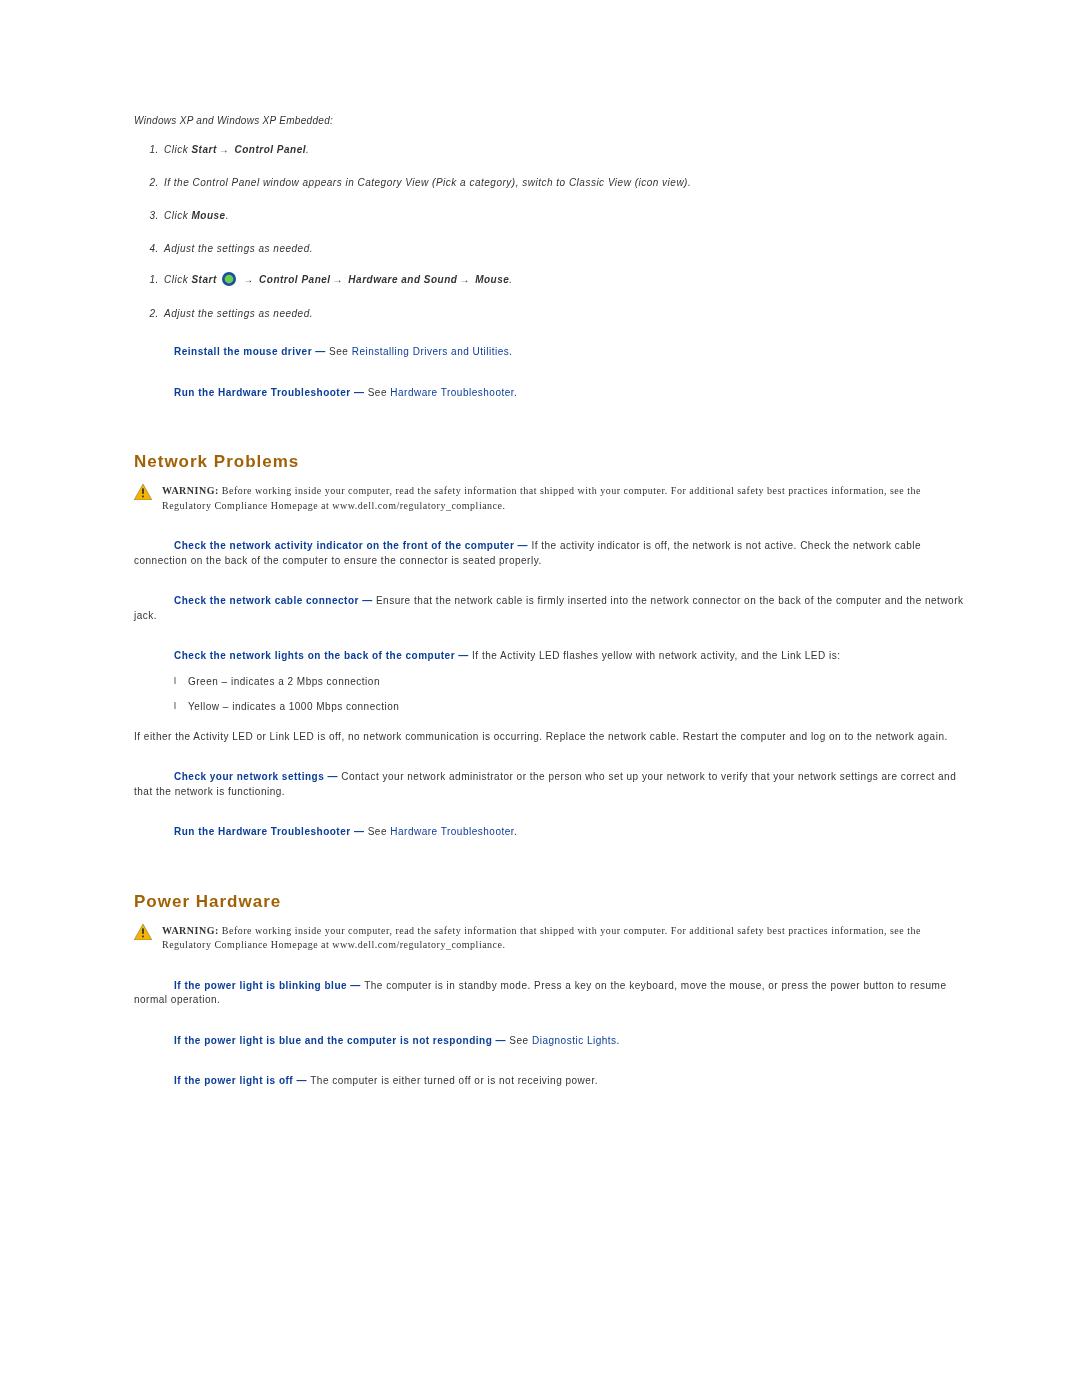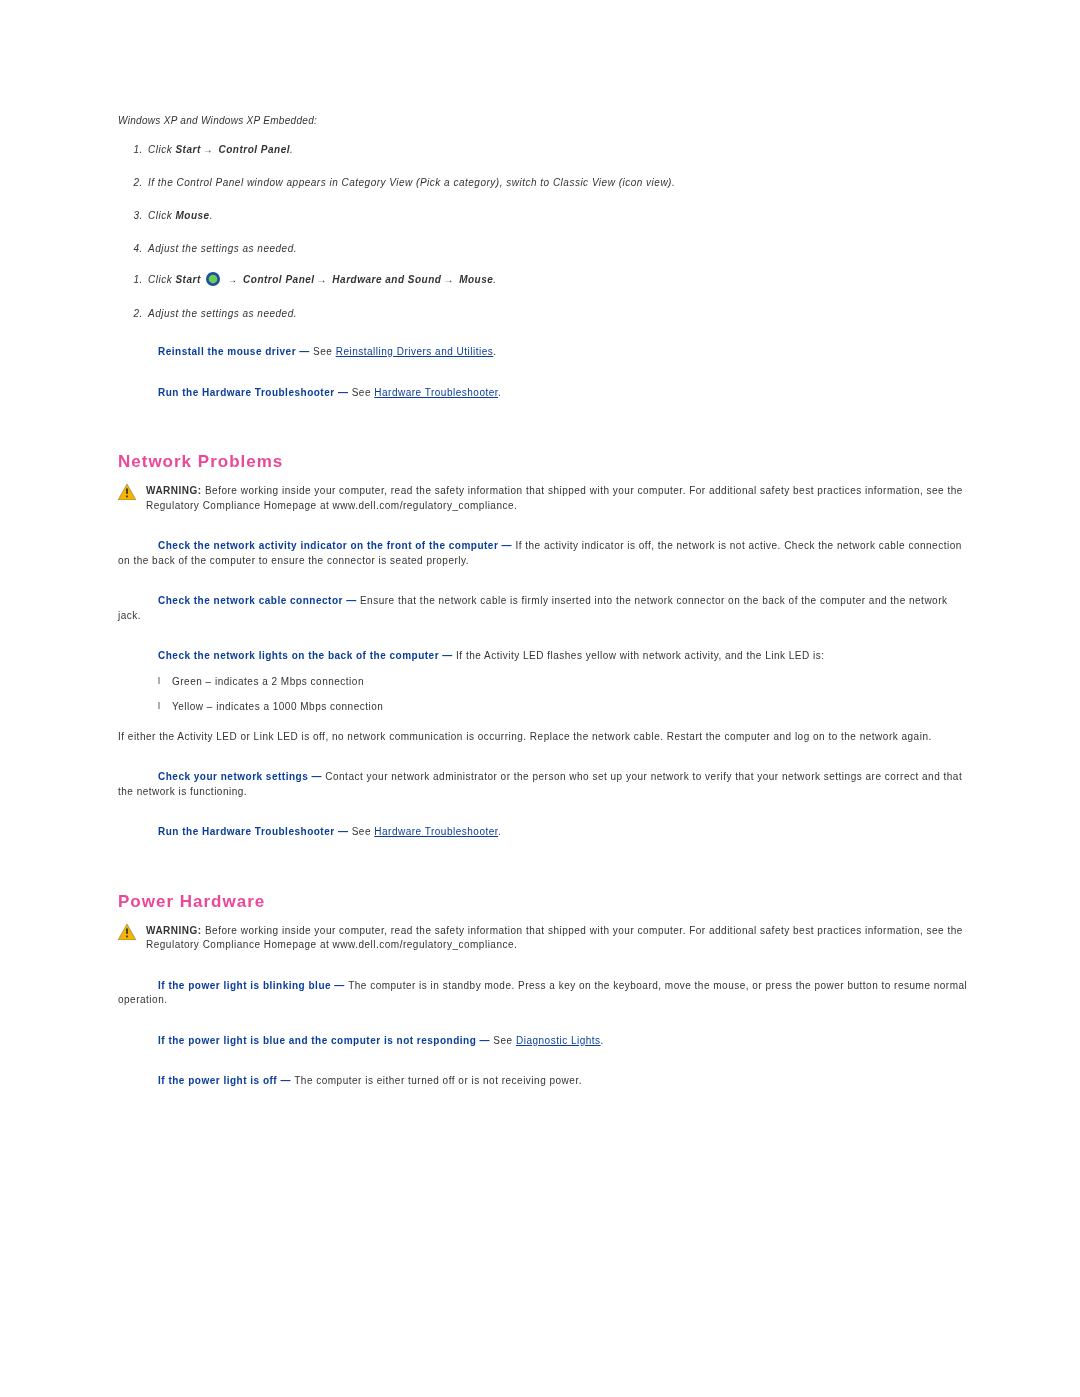--- a/index.html
+++ b/index.html
@@ -7,20 +7,21 @@
     margin: 0;
     padding: 0;
     font-family: Verdana, Arial, sans-serif;
     font-size: 10px;
     color: #333;
     letter-spacing: 0.5px;
     width: 1080px;
   }
   .page {
     padding: 115px 110px 60px 118px;
+    margin-left: 16px;
   }
   .italic-label {
     font-style: italic;
     color: #333;
     margin-bottom: 18px;
     letter-spacing: 0.3px;
   }
   ol.num {
     margin: 0 0 18px 0;
     padding-left: 28px;
@@ -41,35 +42,35 @@
     margin: 26px 0;
     line-height: 1.45;
   }
   .blue-bold {
     color: #0a3d9a;
     font-weight: bold;
     padding-left: 40px;
   }
   .link {
     color: #0a3d9a;
-    text-decoration: underline;
     cursor: pointer;
   }
   h2.section {
-    color: #ec4899;
+    color: #a16207;
     font-size: 17px;
     font-weight: bold;
     margin: 52px 0 12px 0;
     letter-spacing: 1px;
   }
   .warning-row {
     display: flex;
     align-items: flex-start;
     gap: 10px;
     margin-bottom: 22px;
+    font-family: Liberation Serif, serif;
   }
   .warning-text { flex: 1; line-height: 1.45; }
   ul.l-list {
     list-style: none;
     padding-left: 40px;
     margin: 12px 0 18px 0;
   }
   ul.l-list li {
     margin-bottom: 14px;
     position: relative;

